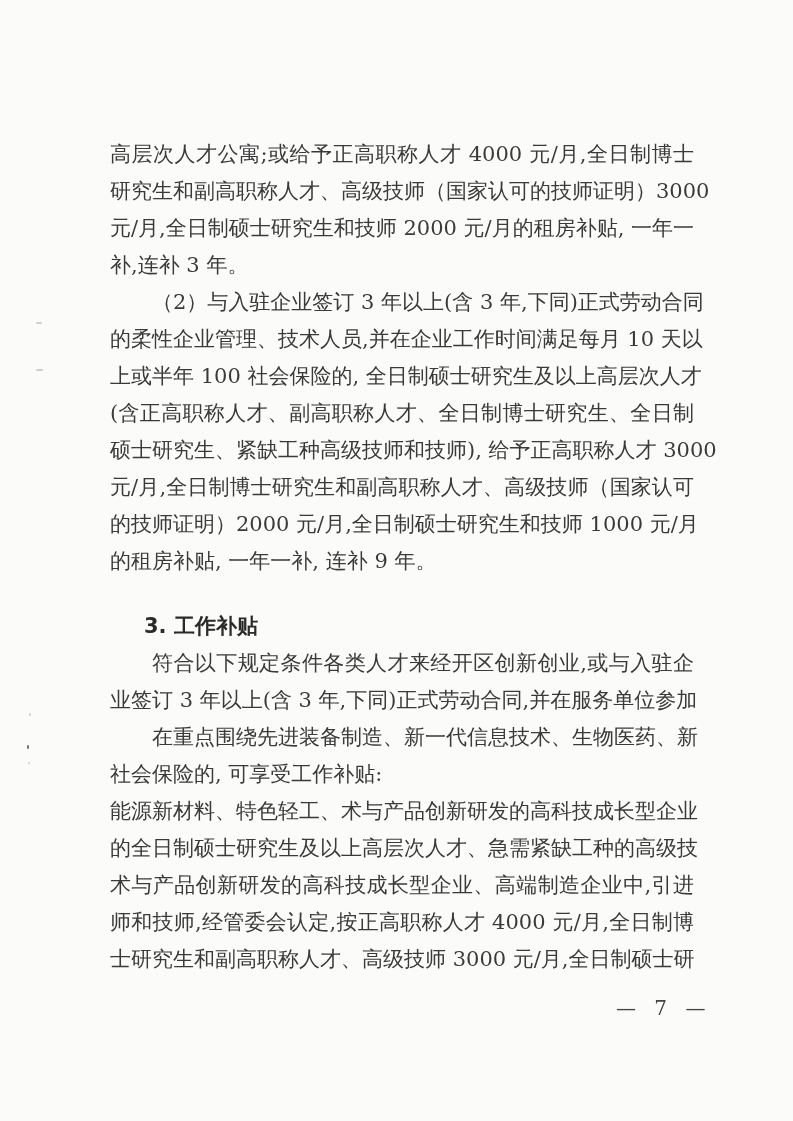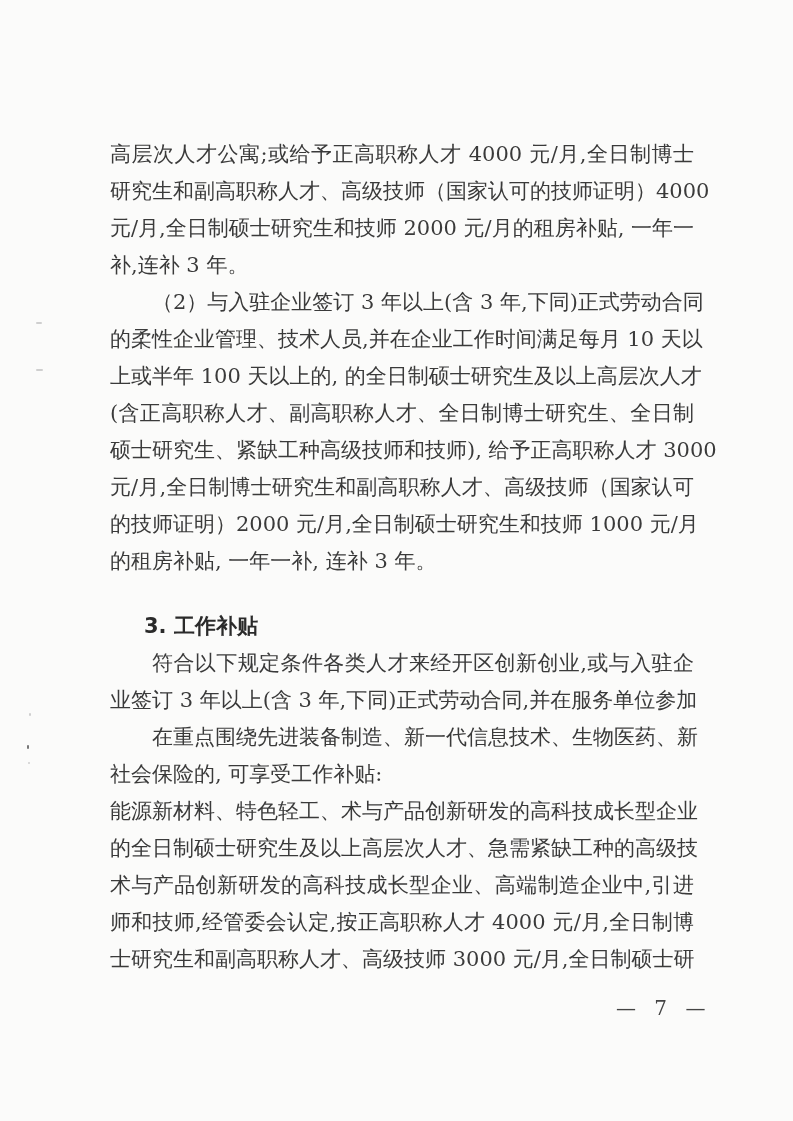--- a/index.html
+++ b/index.html
@@ -59,32 +59,32 @@
 <div class="page">
 
   <div class="mark" style="left:36px;top:322px;width:6px;height:2px;"></div>
   <div class="mark" style="left:36px;top:369px;width:7px;height:2px;"></div>
   <div class="mark" style="left:29px;top:713px;width:2px;height:3px;"></div>
   <div class="mark" style="left:27px;top:745px;width:2px;height:4px;background:#777;"></div>
   <div class="mark" style="left:28px;top:762px;width:2px;height:2px;"></div>
 
   <div class="body-text">
     <div class="line">高层次人才公寓;或给予正高职称人才 4000 元/月,全日制博士</div>
-    <div class="line">研究生和副高职称人才、高级技师（国家认可的技师证明）4000</div>
+    <div class="line">研究生和副高职称人才、高级技师（国家认可的技师证明）3000</div>
     <div class="line">元/月,全日制硕士研究生和技师 2000 元/月的租房补贴, 一年一</div>
     <div class="line last">补,连补 3 年。</div>
 
     <div class="line indent">（2）与入驻企业签订 3 年以上(含 3 年,下同)正式劳动合同</div>
     <div class="line">的柔性企业管理、技术人员,并在企业工作时间满足每月 10 天以</div>
-    <div class="line">上或半年 100 天以上的, 的全日制硕士研究生及以上高层次人才</div>
+    <div class="line">上或半年 100 社会保险的, 全日制硕士研究生及以上高层次人才</div>
     <div class="line">(含正高职称人才、副高职称人才、全日制博士研究生、全日制</div>
     <div class="line">硕士研究生、紧缺工种高级技师和技师), 给予正高职称人才 3000</div>
     <div class="line">元/月,全日制博士研究生和副高职称人才、高级技师（国家认可</div>
     <div class="line">的技师证明）2000 元/月,全日制硕士研究生和技师 1000 元/月</div>
-    <div class="line last">的租房补贴, 一年一补, 连补 3 年。</div>
+    <div class="line last">的租房补贴, 一年一补, 连补 9 年。</div>
 
     <div class="line heading">3. 工作补贴</div>
 
     <div class="line indent">符合以下规定条件各类人才来经开区创新创业,或与入驻企</div>
     <div class="line">业签订 3 年以上(含 3 年,下同)正式劳动合同,并在服务单位参加</div>
     <div class="line indent">在重点围绕先进装备制造、新一代信息技术、生物医药、新</div>
 
     <div class="line last">社会保险的, 可享受工作补贴:</div>
     <div class="line">能源新材料、特色轻工、术与产品创新研发的高科技成长型企业</div>
     <div class="line">的全日制硕士研究生及以上高层次人才、急需紧缺工种的高级技</div>

